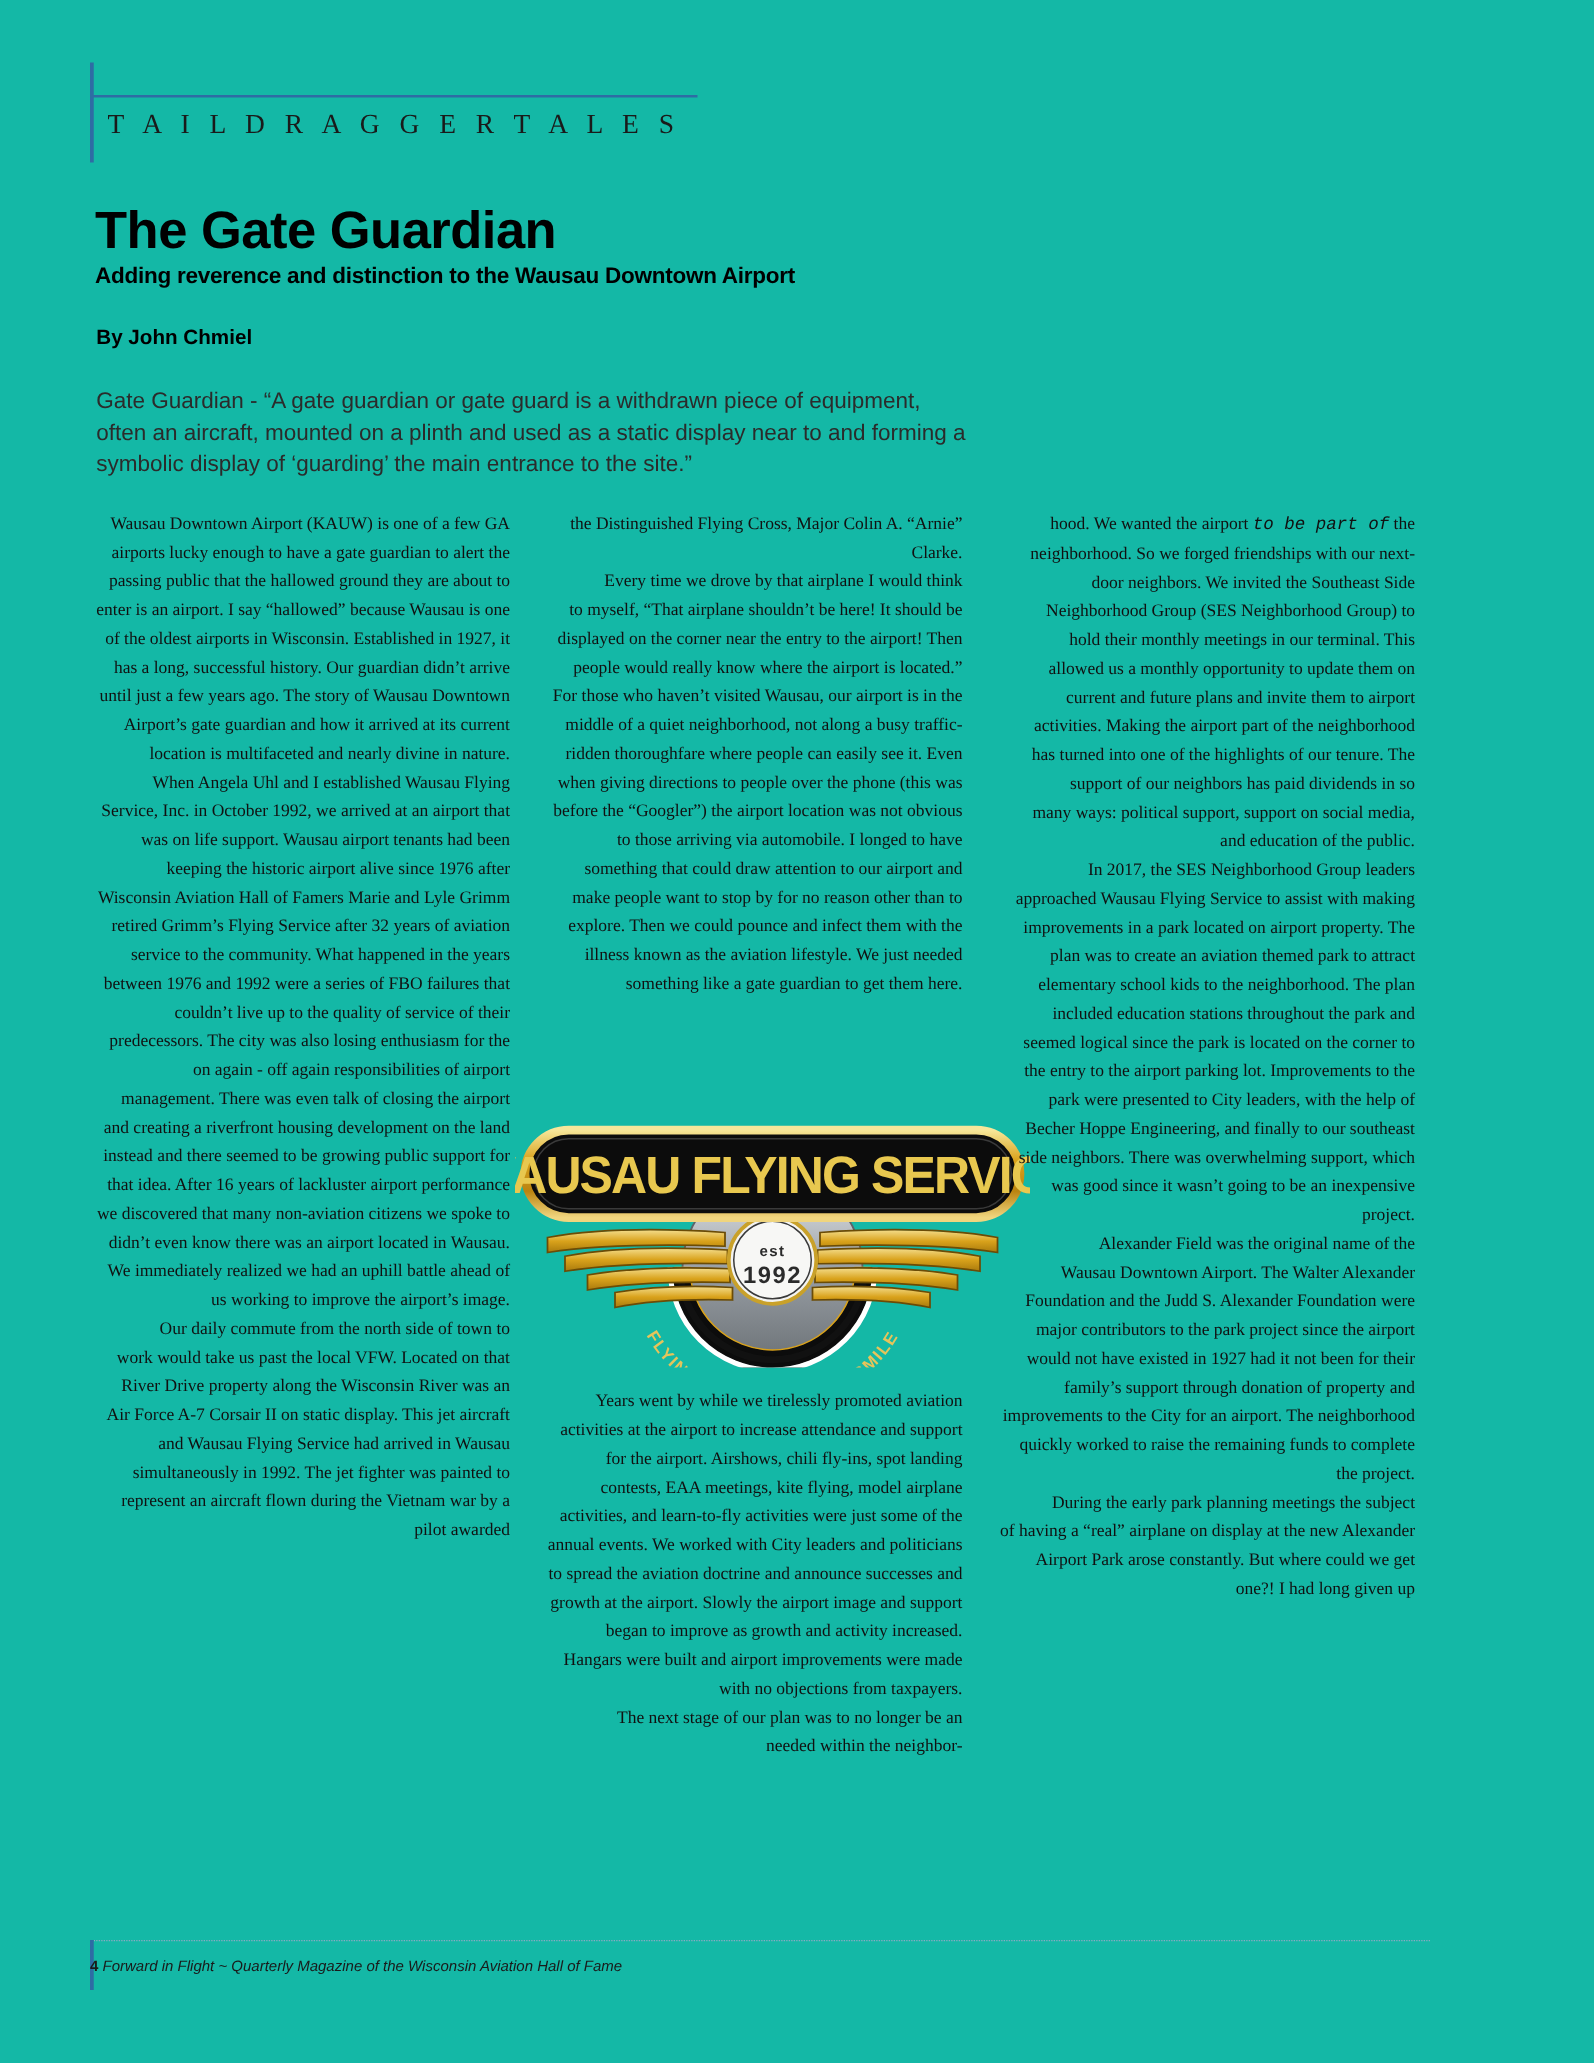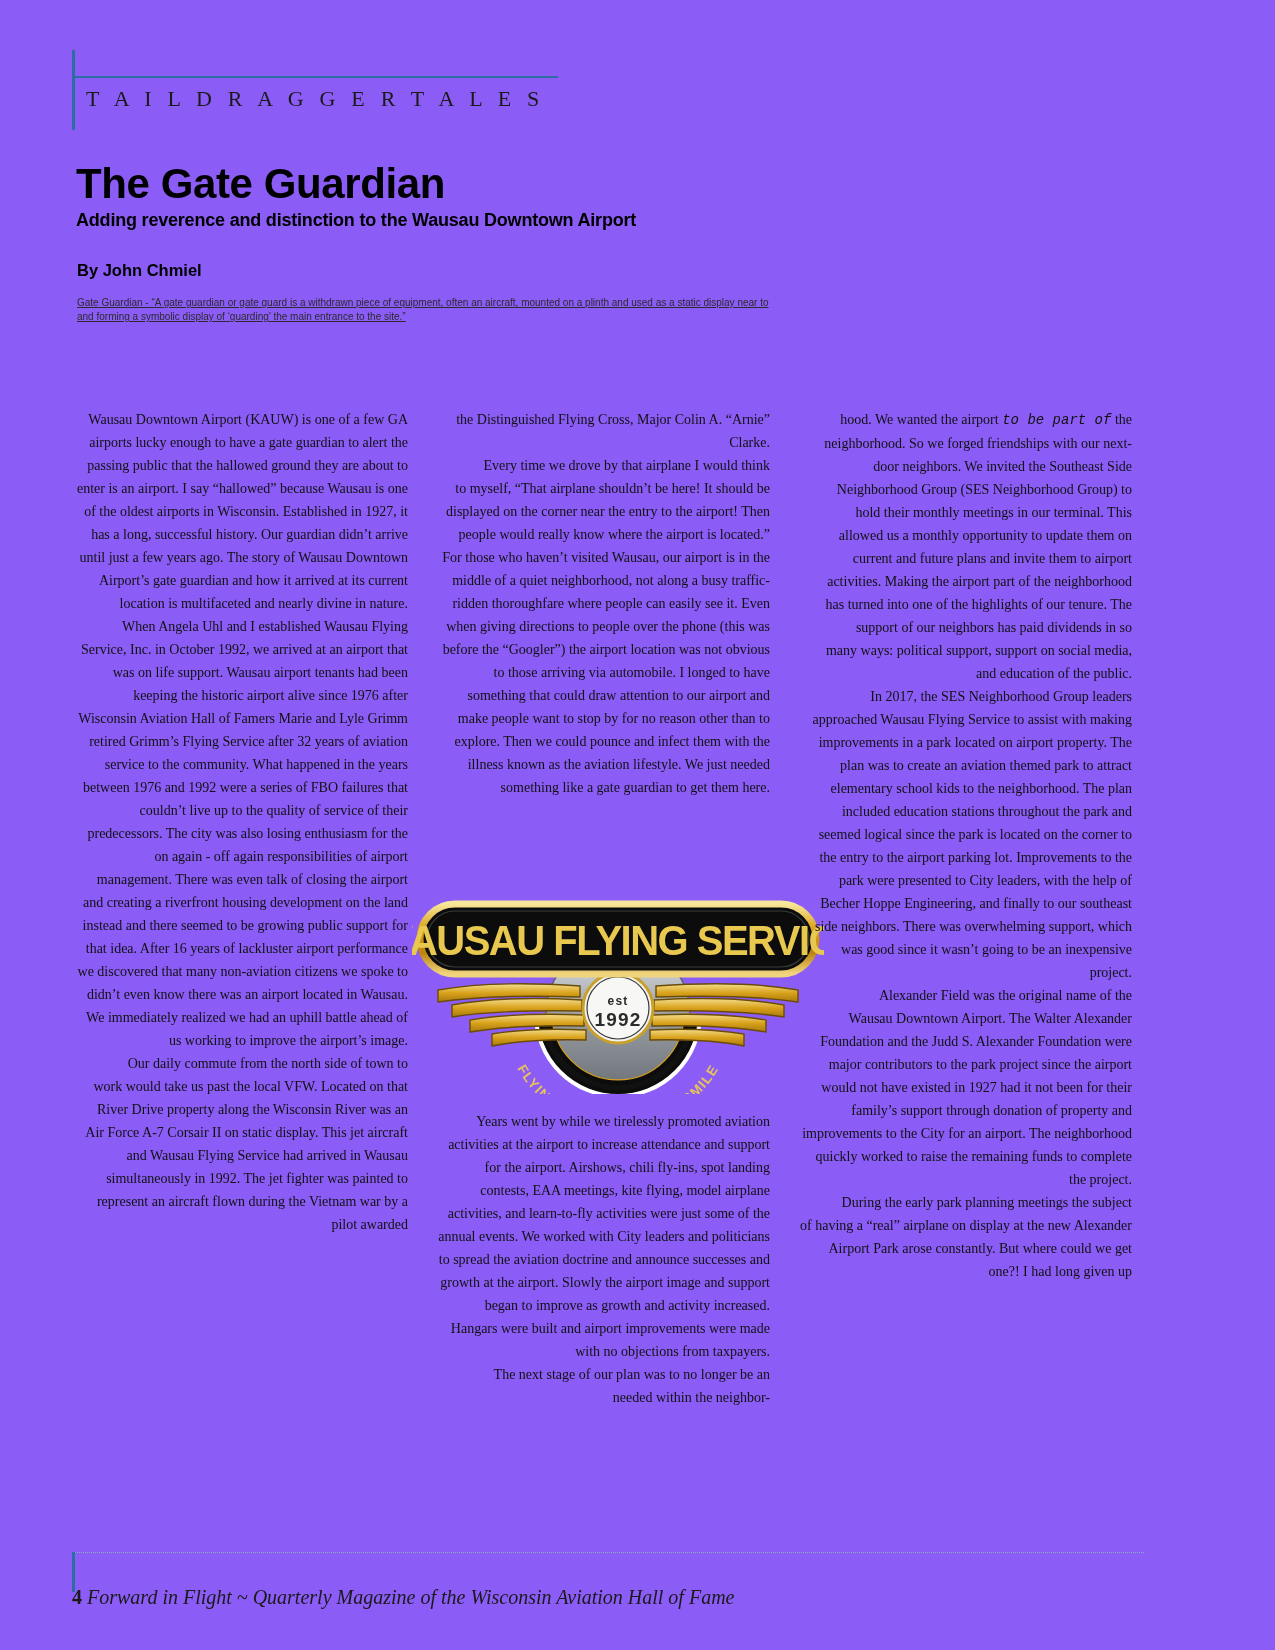--- a/index.html
+++ b/index.html
@@ -4,21 +4,21 @@
 <style>
   html, body {
     margin: 0;
     padding: 0;
     background: #ffffff;
   }
   .page {
     position: relative;
     width: 1275px;
     height: 1650px;
-    background: #8b5cf6;
+    background: #14b8a6;
     overflow: hidden;
     font-family: "Liberation Serif", "DejaVu Serif", serif;
   }
 
   
   .kicker-wrap {
     position: absolute;
     left: 72px;
     top: 50px;
     width: 490px;
@@ -78,27 +78,26 @@
     left: 77px;
     top: 261px;
     font-family: "Liberation Sans", "DejaVu Sans", sans-serif;
     font-weight: bold;
     font-size: 16.5px;
     color: #000000;
   }
   .deck {
     position: absolute;
     left: 77px;
-    top: 296px;
+    top: 308px;
     width: 700px;
     font-family: "Liberation Sans", "DejaVu Sans", sans-serif;
-    font-size: 10px;
+    font-size: 18px;
     line-height: 1.42;
     color: #2b2b2b;
-    text-decoration: underline;
   }
 
   
   .col {
     position: absolute;
     top: 408px;
     width: 332px;
     font-family: "Liberation Serif", "DejaVu Serif", serif;
     font-size: 14px;
     line-height: 23.0px;
@@ -149,26 +148,25 @@
     left: 72px;
     top: 1552px;
     width: 3px;
     height: 40px;
     background: #2e6ca4;
   }
   .footer-text {
     position: absolute;
     left: 72px;
     top: 1566px;
-    font-family: Liberation Serif, serif;
-    font-size: 20px;
+    font-family: Liberation Sans, sans-serif;
+    font-size: 12px;
     font-style: italic;
     color: #1a1a1a;
     white-space: nowrap;
-    margin-top: 20px;
   }
   .footer-text .pagenum {
     font-weight: bold;
     font-style: normal;
   }
   em { font-style: italic; font-family: Liberation Mono, monospace; }
 </style>
 </head>
 <body>
 

